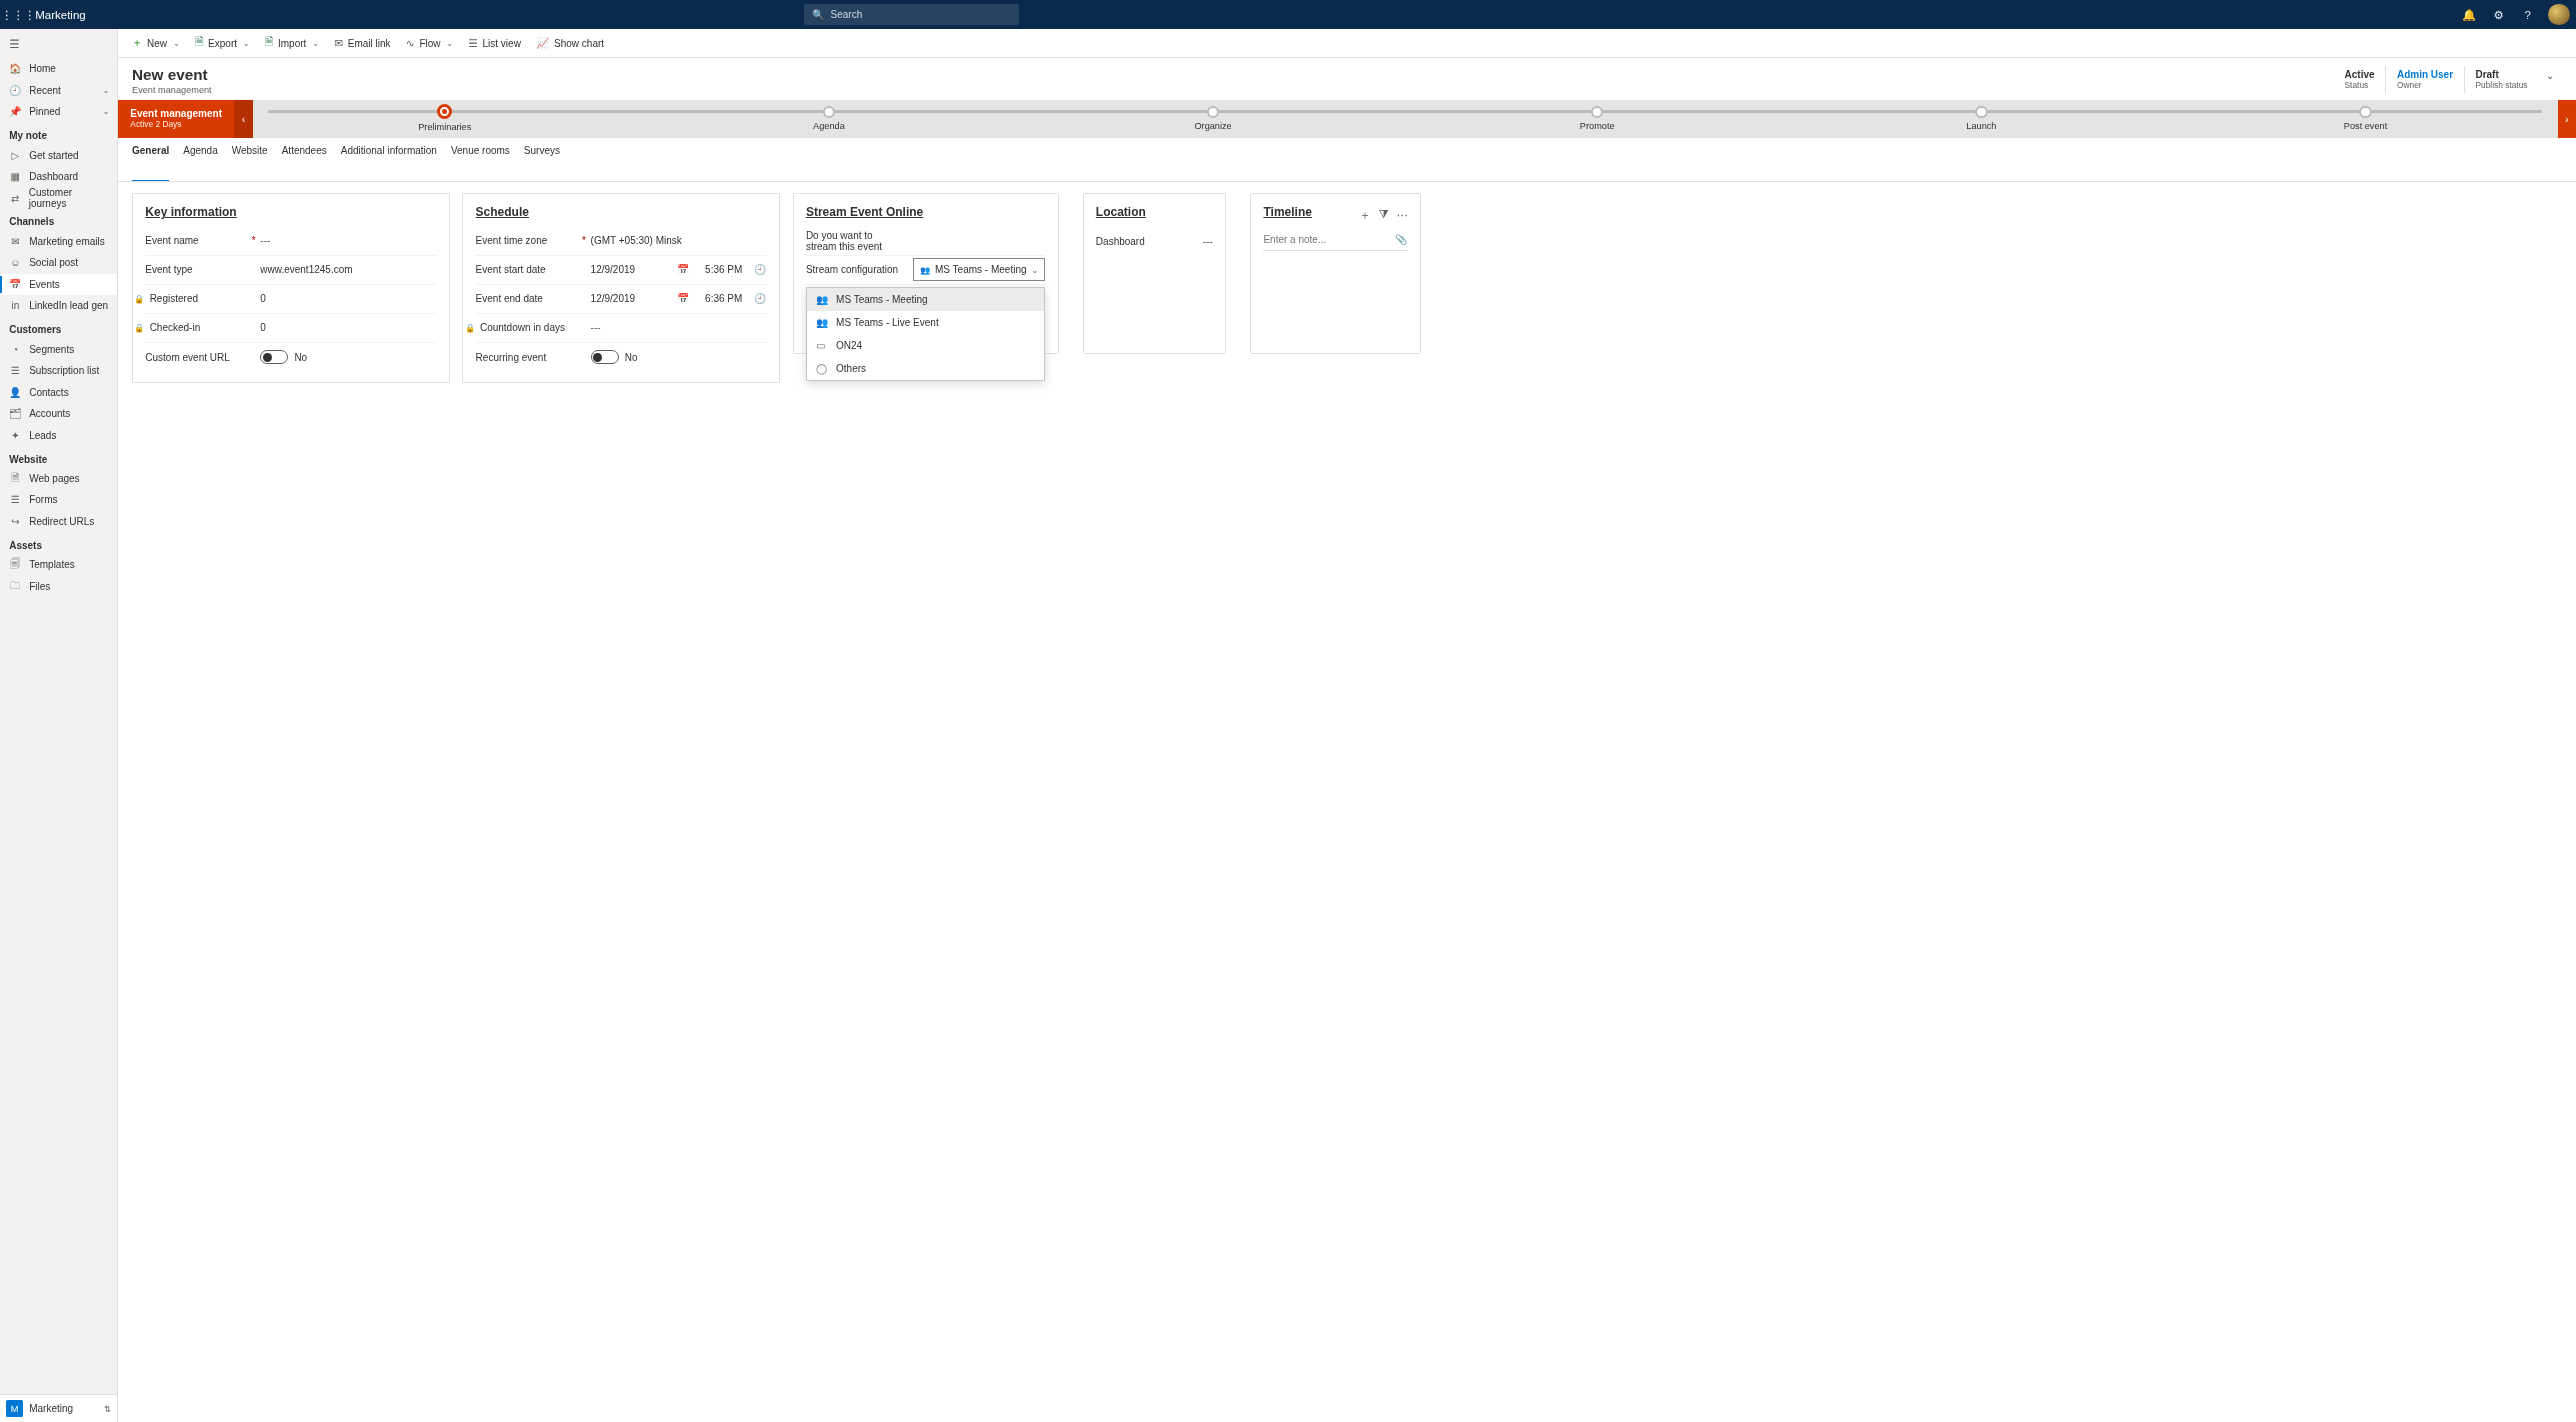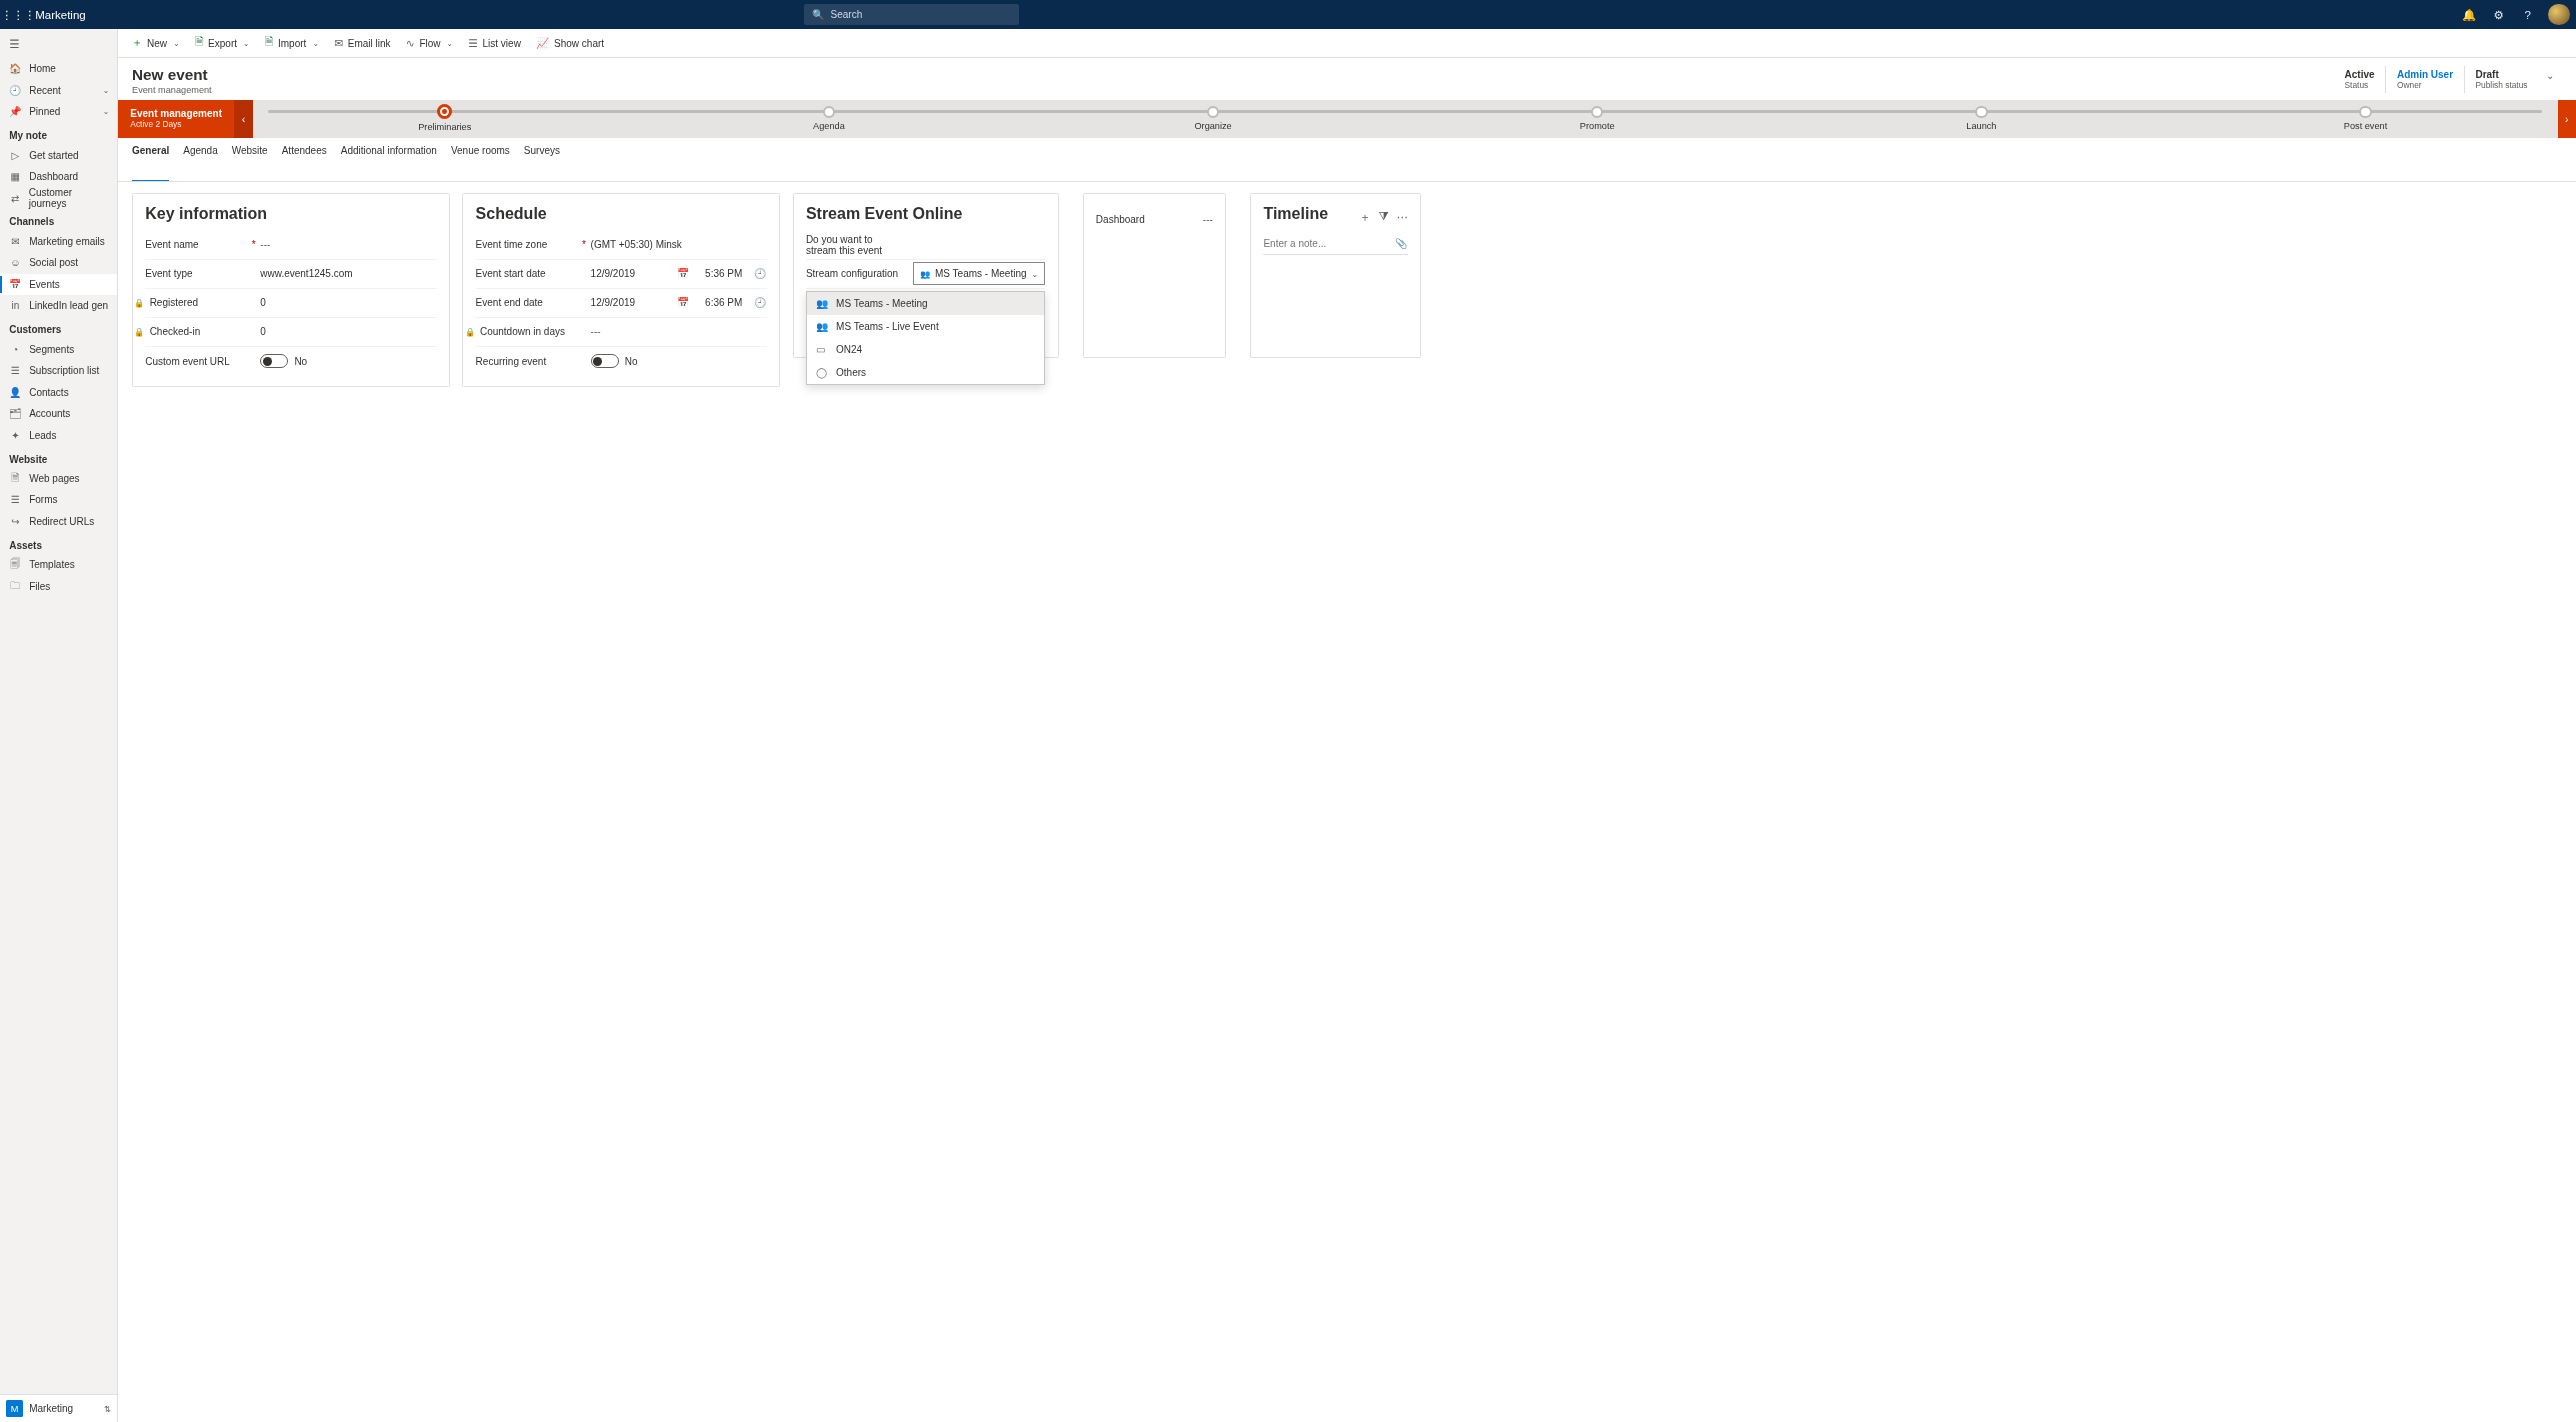--- a/index.html
+++ b/index.html
@@ -70,21 +70,21 @@
 .step .lbl { font-size: 9.2px; color: #323130; }
 
 
 .tabs { display: flex; gap: 14px; padding: 7.7px 14px 0; border-bottom: 0.8px solid #e1dfdd; }
 .tab { padding-bottom: 24px; cursor: pointer; font-size: 10px; color: #323130; border-bottom: 1.5px solid transparent; }
 .tab.active { font-weight: 600; border-bottom-color: #0078d4; }
 
 
 .content { display: flex; gap: 12.3px; padding: 10.7px 14px; align-items: flex-start; }
 .card { border: 0.8px solid #e1dfdd; border-radius: 1.5px; background: #fff; padding: 10.7px 12.3px; }
-.card h3 { font-size: 16px; font-weight: 600; margin-bottom: 7.7px; }
+.card h3 { font-size: 12px; font-weight: 600; margin-bottom: 7.7px; text-decoration: underline; }
 .col1 { width: 318px; }
 .col2 { width: 318px; }
 .col3 { flex: 1; display: flex; flex-direction: row; gap: 24px; min-width: 0; }
 
 
 .frow { display: flex; align-items: center; min-height: 29px; border-bottom: 0.8px solid #f3f2f1; }
 .frow:last-child { border-bottom: none; }
 .flabel { width: 115px; font-size: 10px; color: #323130; display: flex; align-items: center; gap: 3.1px; }
 .flabel .lock { color: #999; font-size: 8.4px; margin-left: -10.7px; margin-right: 1.5px; }
 .flabel .req { color: #a80000; margin-left: auto; margin-right: 4.6px; }
@@ -470,20 +470,21 @@
           </div>
           <div class="frow">
             <div class="flabel" style="width:107px">
                 <span>Stream URL</span>
               </div>
             <div class="fval"></div>
           </div>
         </div>
 
         <div class="card">
+          <h3>Location</h3>
           <div class="frow">
             <div class="flabel" style="width:107px">
                 <span>Dashboard</span>
               </div>
             <div class="fval muted">---</div>
           </div>
         </div>
 
         <div class="card">
           <div class="tl-head">

